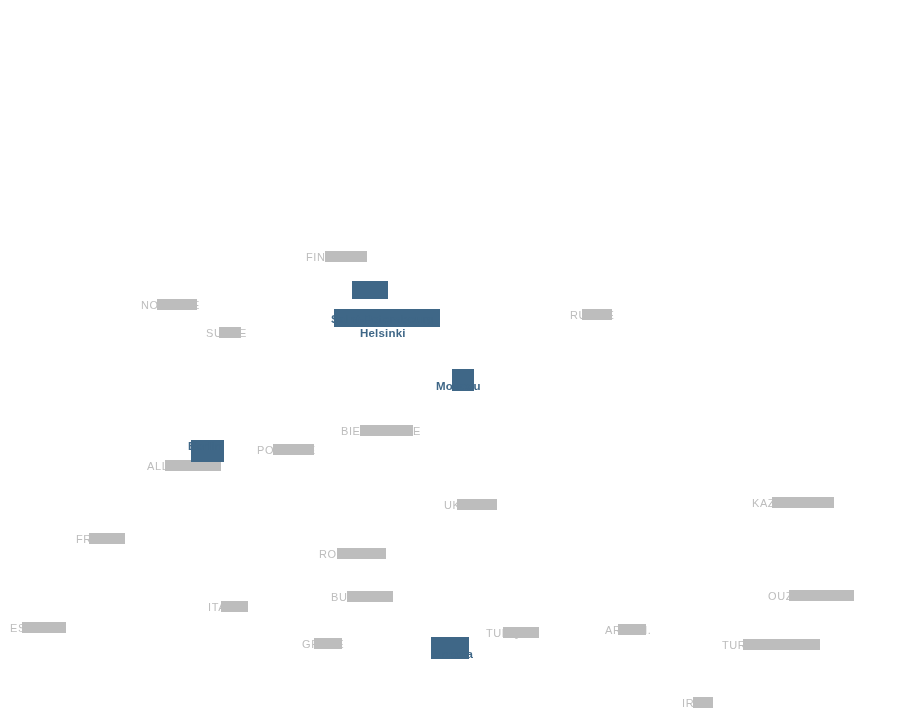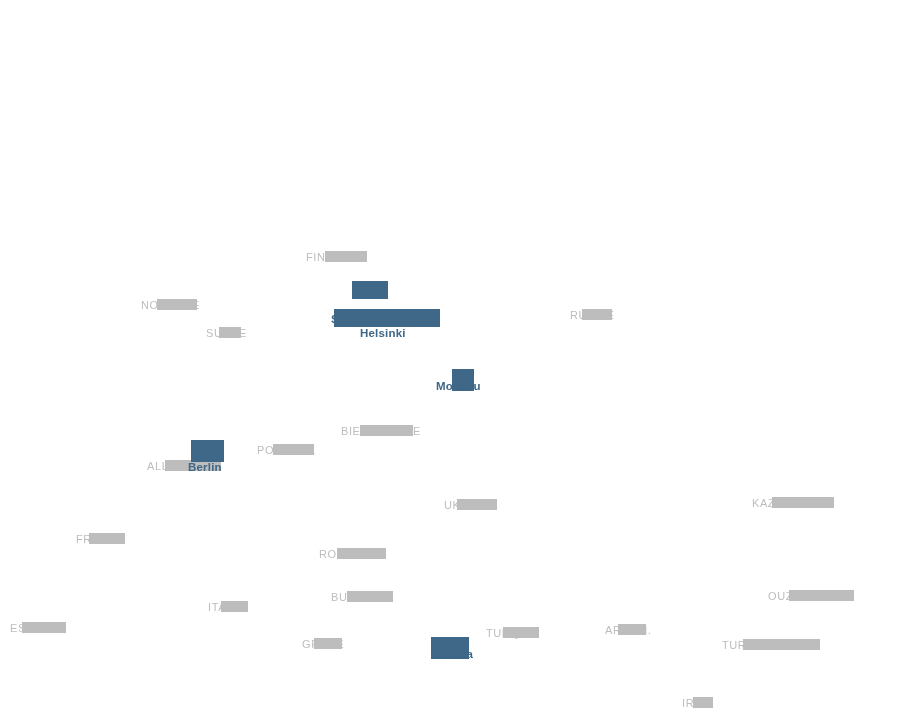--- a/index.html
+++ b/index.html
@@ -95,17 +95,17 @@
     </div>
 
   <div id="places-layer">
       <div class="marker" style="left: 352px; top: 281px; width: 36px; height: 18px; background: rgb(63, 103, 135);"></div>
       <div class="label place" style="left: 360px; top: 284px; color: rgb(63, 103, 135); margin-top: 44px;">Helsinki</div>
       <div class="marker" style="left: 334px; top: 309px; width: 106px; height: 18px; background: rgb(63, 103, 135);"></div>
       <div class="label place" style="left: 331px; top: 314px; color: rgb(63, 103, 135);">Saint-Petersbourg</div>
       <div class="marker" style="left: 452px; top: 369px; width: 22px; height: 22px; background: rgb(63, 103, 135);"></div>
       <div class="label place" style="left: 436px; top: 381px; color: rgb(63, 103, 135);">Moscou</div>
       <div class="marker" style="left: 191px; top: 440px; width: 33px; height: 22px; background: rgb(63, 103, 135);"></div>
-      <div class="label place" style="left: 188px; top: 462px; color: rgb(63, 103, 135);">Berlin</div>
+      <div class="label place" style="left: 188px; top: 441px; color: rgb(63, 103, 135);">Berlin</div>
       <div class="marker" style="left: 431px; top: 637px; width: 38px; height: 22px; background: rgb(63, 103, 135);"></div>
       <div class="label place" style="left: 433px; top: 649px; color: rgb(63, 103, 135); text-align: center;">Ankara</div>
     </div>
 </div>
 
 </body></html>

